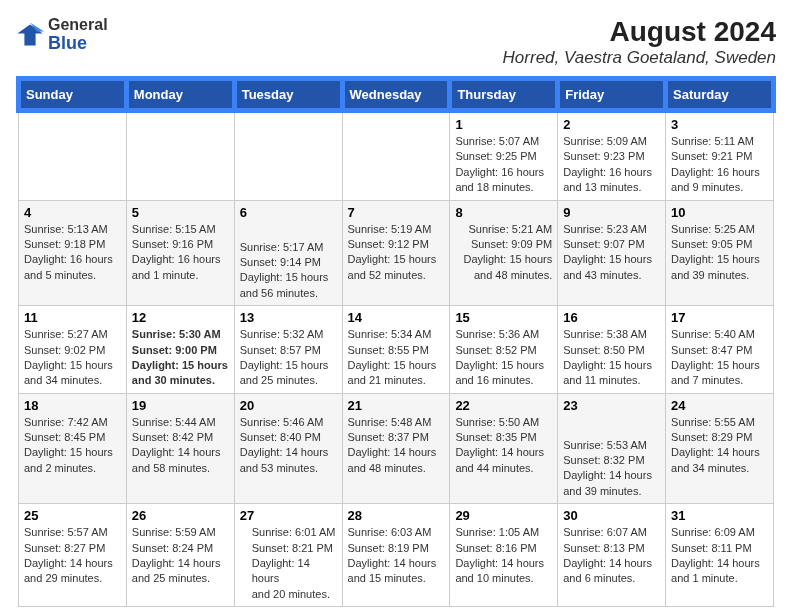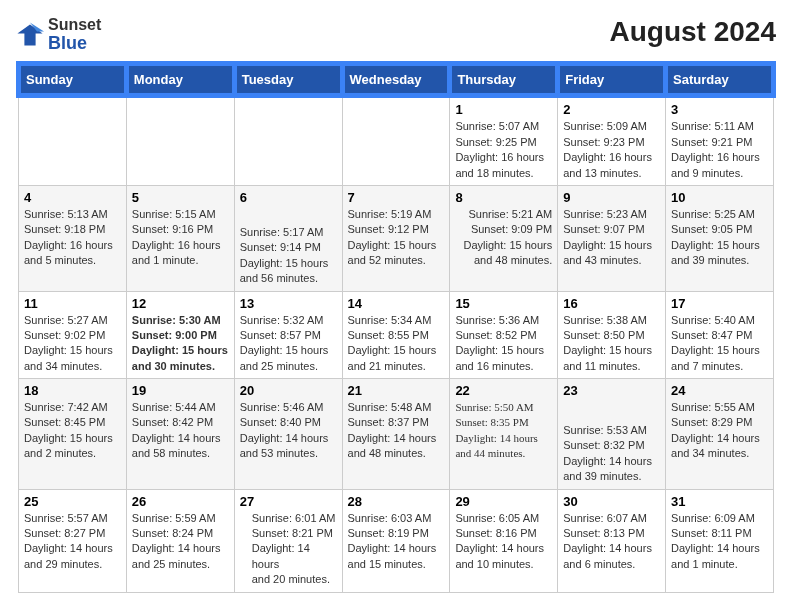--- a/index.html
+++ b/index.html
@@ -90,26 +90,27 @@
 </head>
 <body>
 
 <div class="header-section">
   <div class="logo">
     <svg class="logo-bird" viewBox="0 0 40 40">
       <polygon points="20,5 38,18 28,18 28,35 12,35 12,18 2,18" fill="#2255aa"></polygon>
       <polygon points="20,2 40,15 30,15" fill="#4488dd"></polygon>
     </svg>
     <div class="logo-text">
-      <span class="general">Sunset</span>
+      <span class="general">General</span>
       <span class="blue">Blue</span>
     </div>
   </div>
   <div class="title-block">
     <div class="main-title">August 2024</div>
+    <div class="subtitle">Horred, Vaestra Goetaland, Sweden</div>
   </div>
 </div>
 
 <table class="calendar-table">
   <thead>
     <tr>
     <th>Sunday</th>
         <th>Monday</th>
         <th>Tuesday</th>
         <th>Wednesday</th>
@@ -272,21 +273,21 @@
         </td>
         <td>
           <span class="day-number">21</span>
           <div class="day-info" style="white-space: pre-line;">Sunrise: 5:48 AM
 Sunset: 8:37 PM
 Daylight: 14 hours
 and 48 minutes.</div>
         </td>
         <td>
           <span class="day-number">22</span>
-          <div class="day-info" style="white-space: pre-line; font-family: Liberation Serif, serif;">Sunrise: 5:50 AM
+          <div class="day-info" style="white-space: pre-line;">Sunrise: 5:50 AM
 Sunset: 8:35 PM
 Daylight: 14 hours
 and 44 minutes.</div>
         </td>
         <td>
           <span class="day-number">23</span>
           <div class="day-info" style="white-space: pre-line; margin-top: 25px;">Sunrise: 5:53 AM
 Sunset: 8:32 PM
 Daylight: 14 hours
 and 39 minutes.</div>
@@ -323,21 +324,21 @@
         </td>
         <td>
           <span class="day-number">28</span>
           <div class="day-info" style="white-space: pre-line;">Sunrise: 6:03 AM
 Sunset: 8:19 PM
 Daylight: 14 hours
 and 15 minutes.</div>
         </td>
         <td>
           <span class="day-number">29</span>
-          <div class="day-info" style="white-space: pre-line;">Sunrise: 6:05 AM
+          <div class="day-info" style="white-space: pre-line;">Sunrise: 1:05 AM
 Sunset: 8:16 PM
 Daylight: 14 hours
 and 10 minutes.</div>
         </td>
         <td>
           <span class="day-number">30</span>
           <div class="day-info" style="white-space: pre-line;">Sunrise: 6:07 AM
 Sunset: 8:13 PM
 Daylight: 14 hours
 and 6 minutes.</div>

